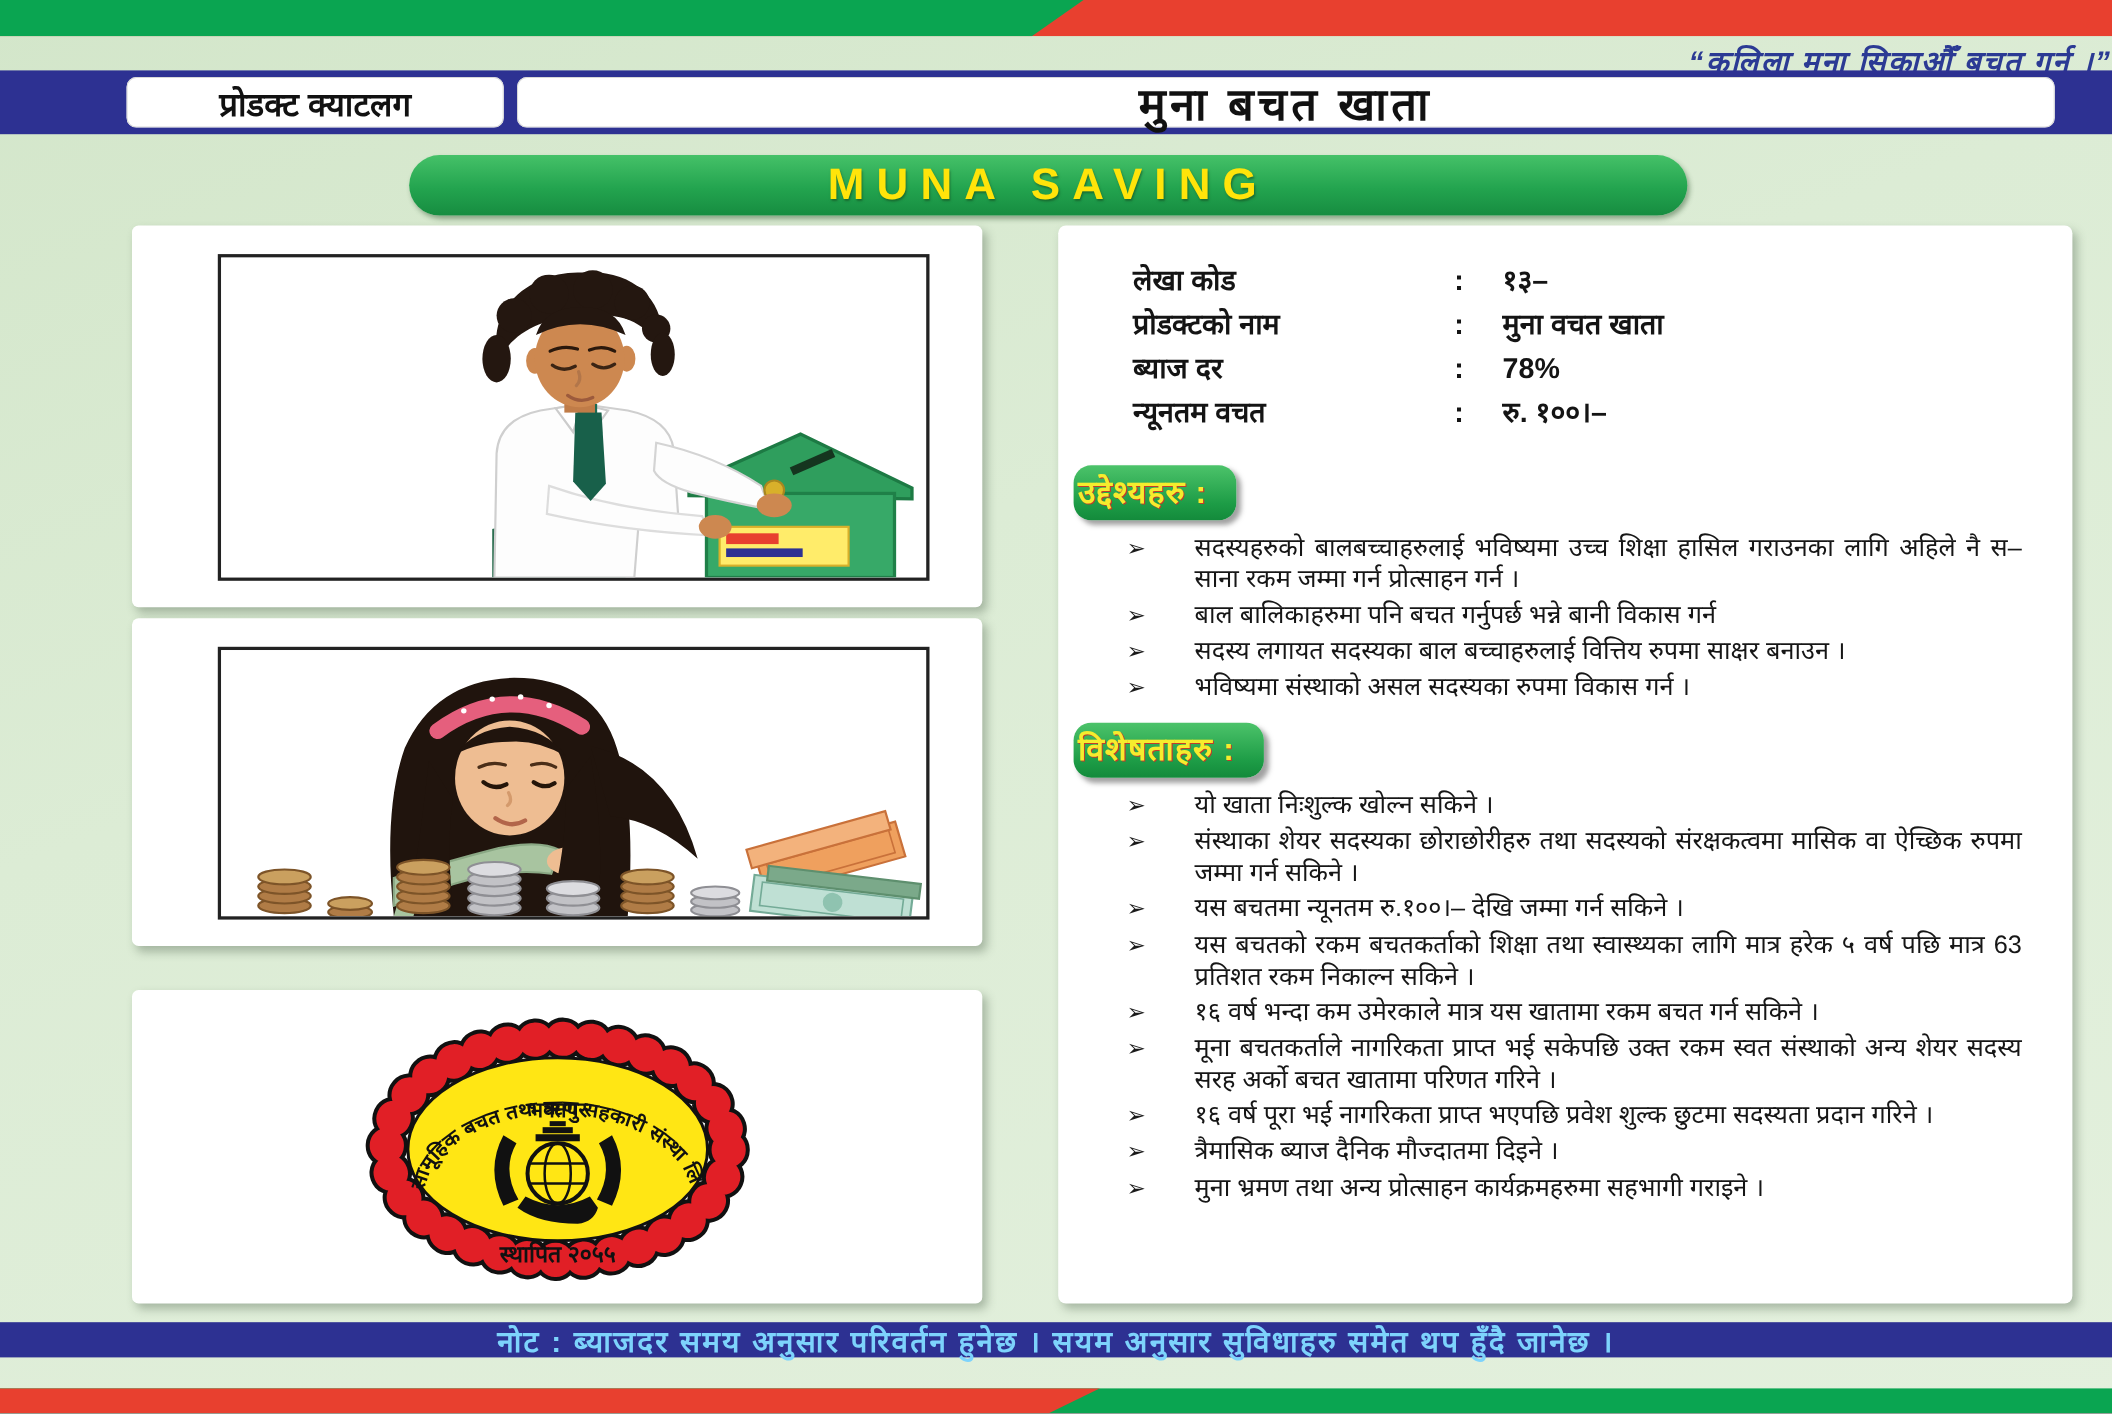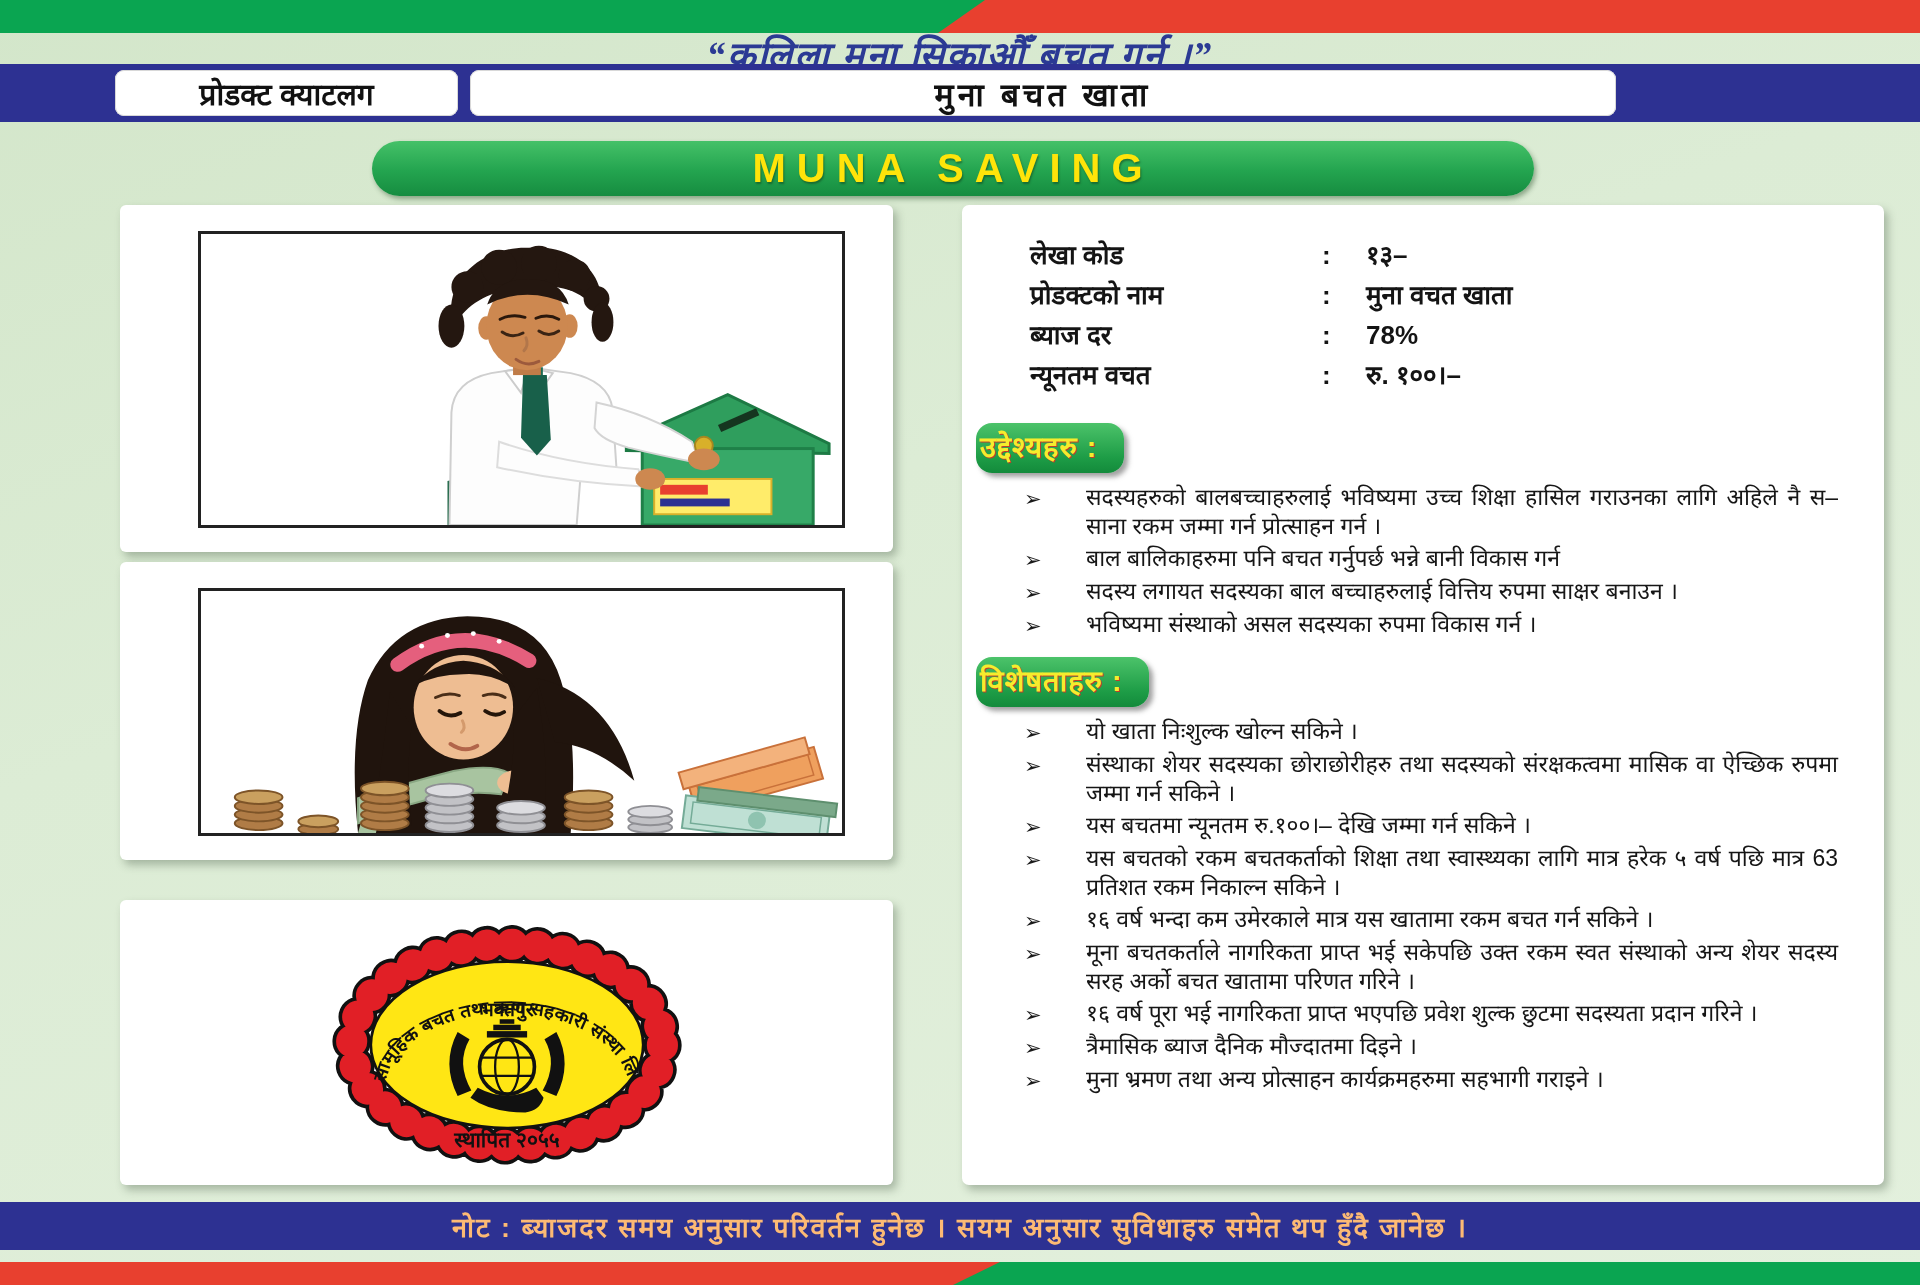--- a/index.html
+++ b/index.html
@@ -8,32 +8,32 @@
     background:linear-gradient(160deg,#d3e6ca 0%,#dcecd5 40%,#e3f0dd 100%);
     font-family:"Liberation Sans","DejaVu Sans",sans-serif;
   }
   svg{display:block;}
   
   .stripe-top{position:absolute;top:0;left:0;width:1920px;height:33px;}
   .stripe-bottom{position:absolute;top:1262px;left:0;width:1920px;height:23px;}
   
   .slogan{
     position:absolute;top:36px;left:0;width:100%;height:40px;
-    text-align:center;font-size:37px;line-height:40px;font-weight:bold;font-style:italic;
-    color:#2b3a94;letter-spacing:2px;font-family:Liberation Serif, serif;
+    text-align:right;font-size:27px;line-height:40px;font-weight:bold;font-style:italic;
+    color:#2b3a94;letter-spacing:2px;
   }
   
   .blue-bar{position:absolute;top:64px;left:0;width:1920px;height:58px;background:#2d3192;}
   .tab{
     position:absolute;top:6px;height:46px;background:#ffffff;border-radius:9px;
     display:flex;align-items:center;justify-content:center;
     font-weight:bold;color:#111;box-shadow:inset 0 0 0 1px #d8d8d8;
   }
   .tab-left{left:115px;width:343px;font-size:30px;}
-  .tab-right{left:470px;width:1146px;font-size:32px;letter-spacing:4px;}
+  .tab-right{left:470px;width:1398px;font-size:41px;letter-spacing:4px;}
   
   .muna-pill{
     position:absolute;top:141px;left:372px;width:1162px;height:55px;border-radius:28px;
     background:linear-gradient(180deg,#45c168 0%,#23a44f 55%,#168c40 100%);
     box-shadow:2px 3px 5px rgba(40,80,40,.45);
     display:flex;align-items:center;justify-content:center;
     font-size:40px;font-weight:900;letter-spacing:11px;color:#ffe40a;
     text-shadow:1px 2px 2px rgba(20,70,30,.55);
   }
   
@@ -65,23 +65,23 @@
     box-shadow:4px 4px 5px rgba(110,110,110,.65);
     font-size:29px;font-weight:bold;color:#f6ec2d;
     text-shadow:1px 1px 0 #c23b2b;letter-spacing:1px;
   }
   ul.blist{list-style:none;margin:2px 0 0 0;padding:0 0 0 14px;}
   ul.blist li{display:flex;margin:0 0 3px 0;}
   .bullet{flex:none;width:62px;font-size:21px;line-height:29px;padding-top:1px;color:#1a1a1a;}
   .item-text{flex:1;font-size:23px;line-height:29px;text-align:justify;color:#161616;}
   
   .note-bar{
-    position:absolute;top:1202px;left:0;width:1920px;height:48px;background:#2d3192;
+    position:absolute;top:1202px;left:0;width:1920px;height:32px;background:#2d3192;
     display:flex;align-items:center;justify-content:center;
-    font-size:27px;font-weight:bold;color:#fdba74;letter-spacing:2px;
+    font-size:27px;font-weight:bold;color:#7dd3fc;letter-spacing:2px;
   }
 </style>
 </head>
 <body>
 
 <div class="page">
 
   <svg class="stripe-top" viewBox="0 0 1920 33" preserveAspectRatio="none">
     <rect x="0" y="0" width="1920" height="33" fill="#e8402f"></rect>
     <polygon points="0,0 985,0 938,33 0,33" fill="#0aa551"></polygon>

